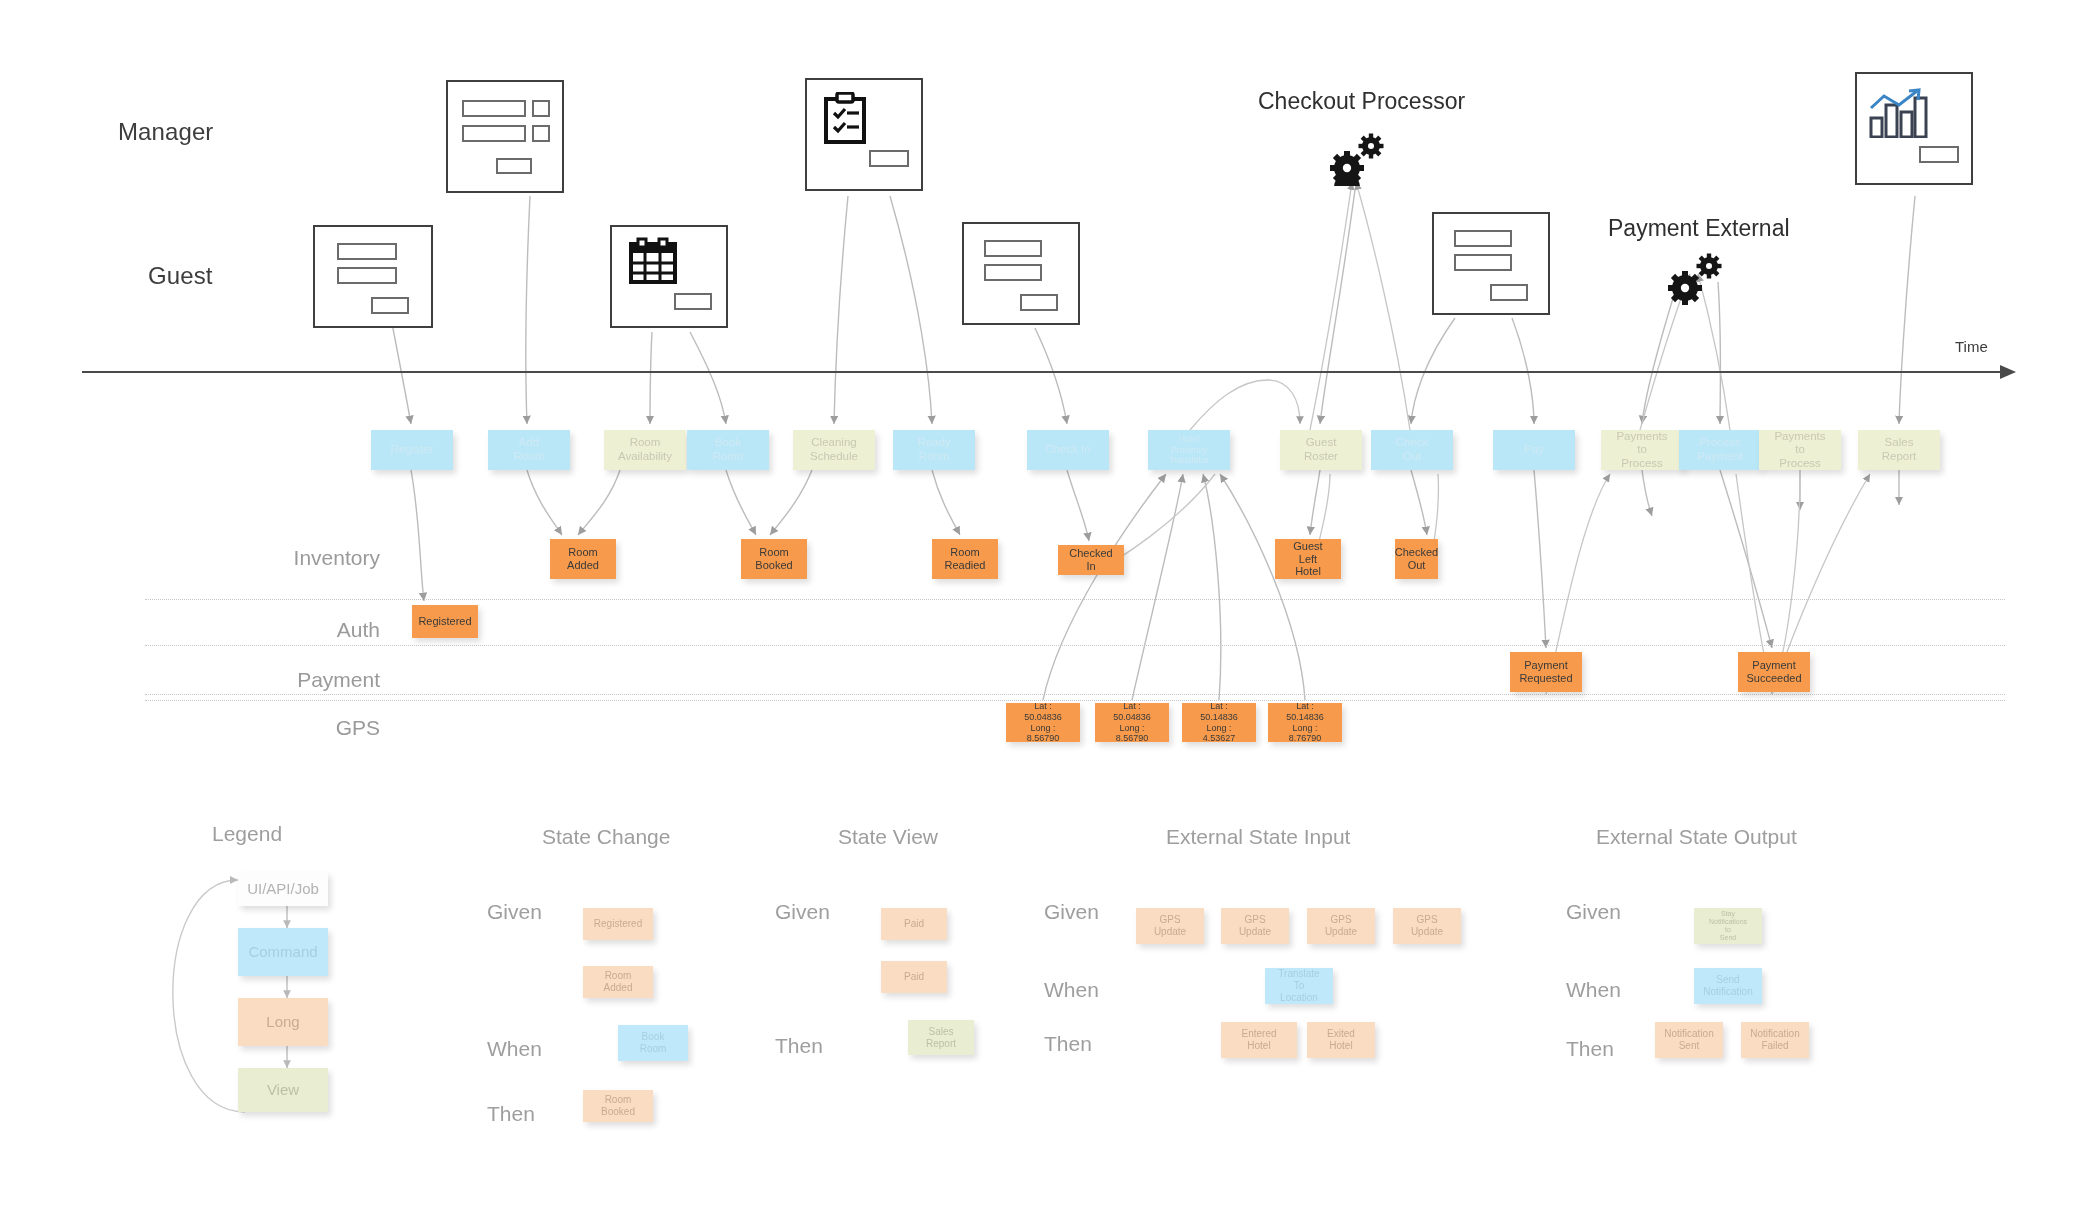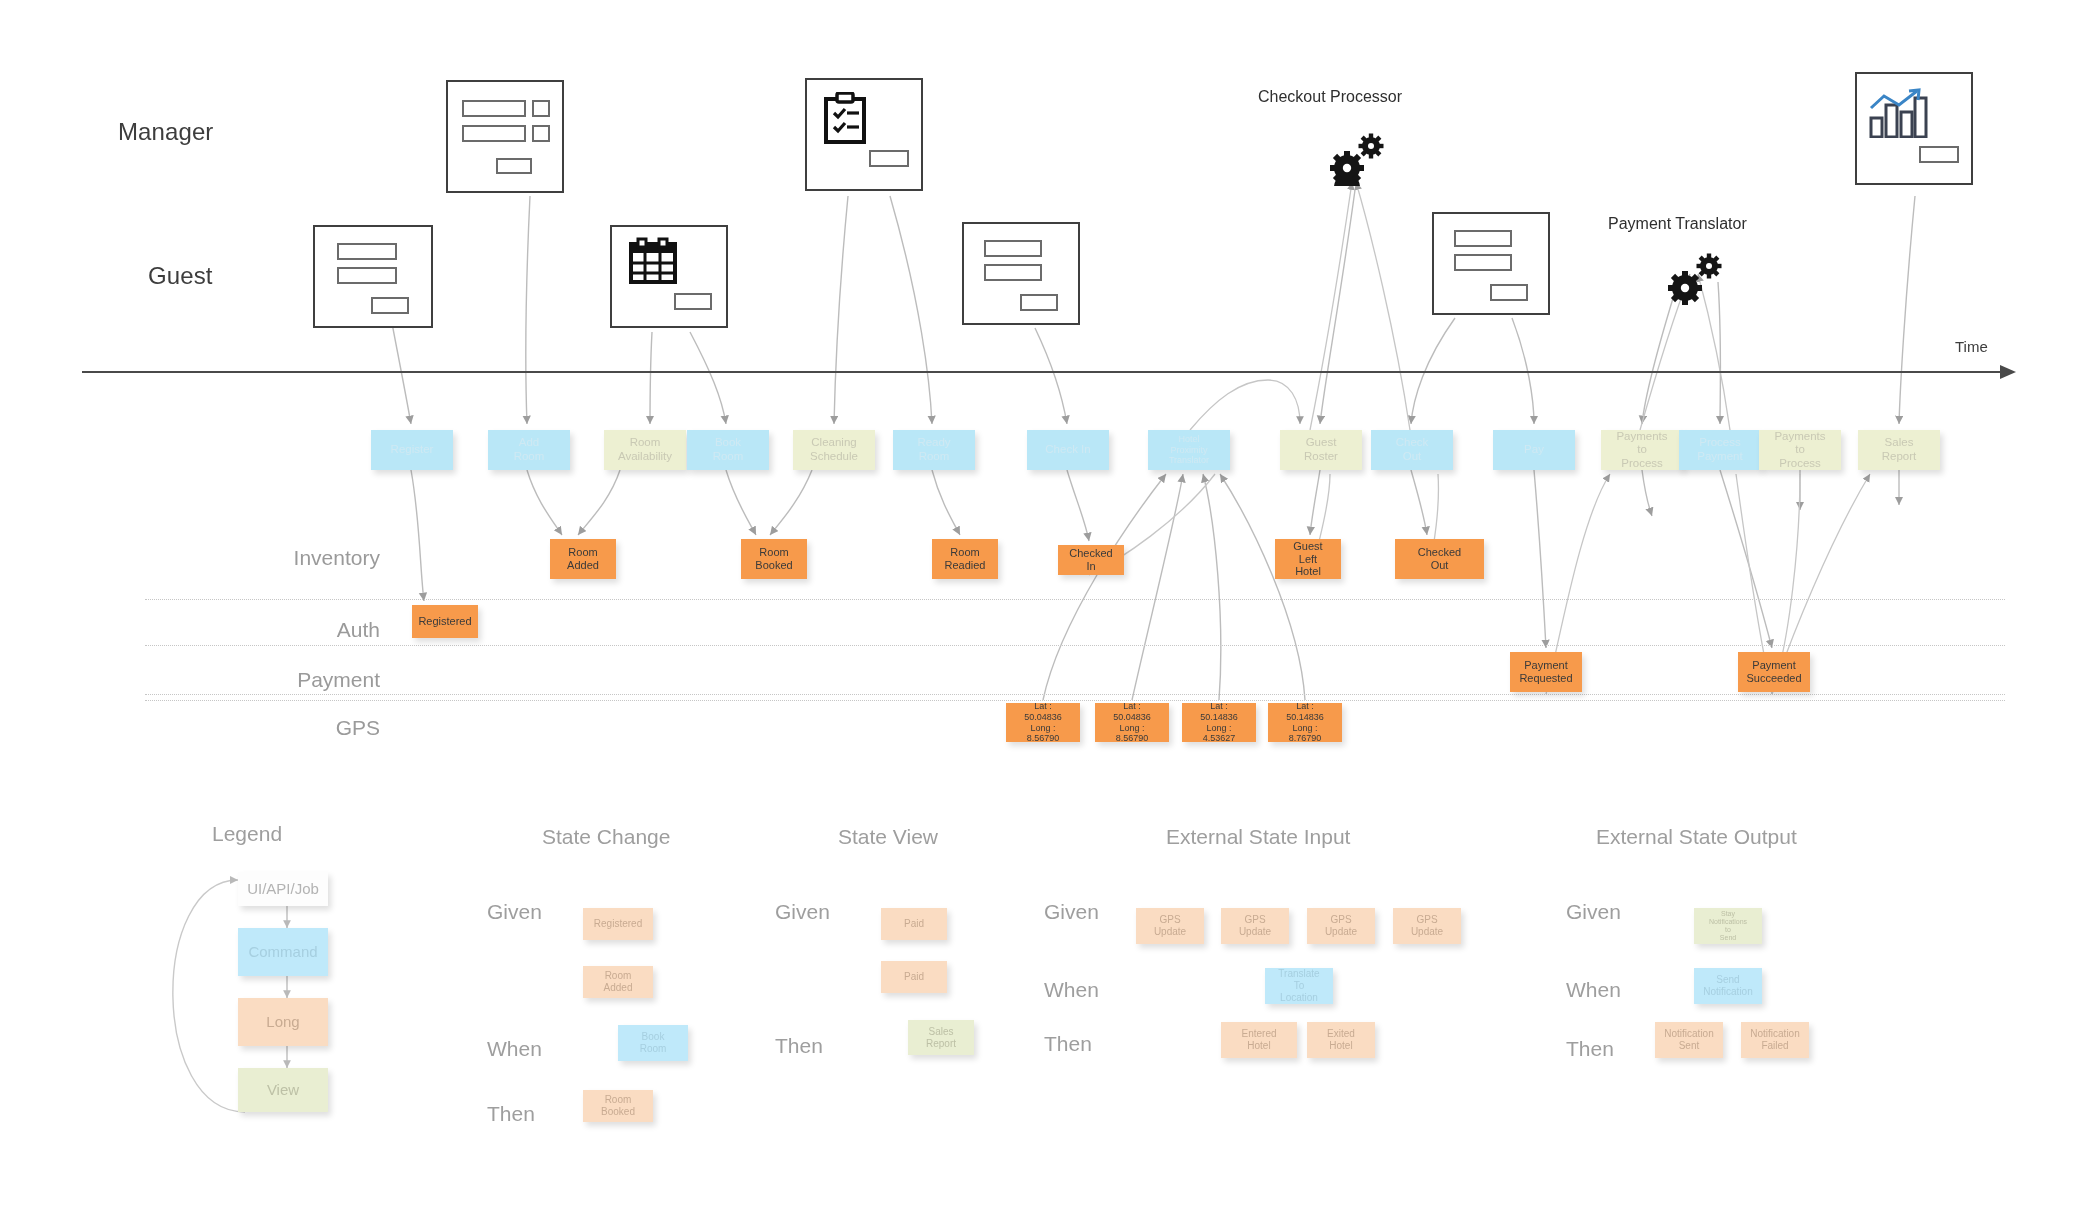--- a/index.html
+++ b/index.html
@@ -30,21 +30,21 @@
   .screen {
     border: 2px solid #3f3f3f;
     background: #fff;
   }
   .screen .bar {
     position: absolute;
     border: 2px solid #6b6b6b;
     background: #fff;
   }
   .proc-title {
-    font-size: 16px;
+    font-size: 23px;
     color: #2f2f2f;
     white-space: nowrap;
   }
   .axis-label {
     font-size: 15px;
     color: #3d3d3d;
   }
 
   
   .note {
@@ -199,21 +199,21 @@
       <path d="M287,1046 L287,1068"></path>
     </g>
   </svg>
 
   <div class="abs actor-label" style="left:118px; top:118px;">Manager</div>
   <div class="abs actor-label" style="left:148px; top:262px;">Guest</div>
 
   <div class="abs axis-label" style="left:1955px; top:338px;">Time</div>
 
   <div class="abs proc-title" style="left:1258px; top:88px;">Checkout Processor</div>
-  <div class="abs proc-title" style="left:1608px; top:215px;">Payment Translator</div>
+  <div class="abs proc-title" style="left:1608px; top:215px;">Payment External</div>
 
   <div class="abs" style="left:1322px; top:128px; width:70px; height:58px;">
     <svg viewBox="0 0 70 58" width="70" height="58">
       <g fill="#151515">
         <path d="M25,46 a13,13 0 1,0 0.01,0 Z M25,33 l3.2,-6.6 h-6.4 Z M25,59 l-3.2,6.6 h6.4 Z"></path>
         <circle cx="25" cy="40" r="13"></circle>
         <g transform="translate(25,40)">
           <rect x="-3" y="-17" width="6" height="7"></rect>
           <rect x="-3" y="10" width="6" height="7"></rect>
           <rect x="-17" y="-3" width="7" height="6"></rect>
@@ -411,21 +411,21 @@
       </div>
       <div class="note event" style="left: 932px; top: 539px; width: 66px; height: 40px; font-size: 11px;">
         <span>Room<br>Readied</span>
       </div>
       <div class="note event" style="left: 1058px; top: 545px; width: 66px; height: 30px; font-size: 11px;">
         <span>Checked In</span>
       </div>
       <div class="note event" style="left: 1275px; top: 539px; width: 66px; height: 40px; font-size: 11px;">
         <span>Guest Left<br>Hotel</span>
       </div>
-      <div class="note event" style="left: 1395px; top: 539px; width: 89px; height: 40px; font-size: 11px;">
+      <div class="note event" style="left: 1395px; top: 539px; width: 43px; height: 40px; font-size: 11px;">
         <span>Checked<br>Out</span>
       </div>
       <div class="note event" style="left: 412px; top: 605px; width: 66px; height: 33px; font-size: 11px;">
         <span>Registered</span>
       </div>
       <div class="note event" style="left: 1510px; top: 652px; width: 72px; height: 40px; font-size: 11px;">
         <span>Payment<br>Requested</span>
       </div>
       <div class="note event" style="left: 1738px; top: 652px; width: 72px; height: 40px; font-size: 11px;">
         <span>Payment<br>Succeeded</span>

